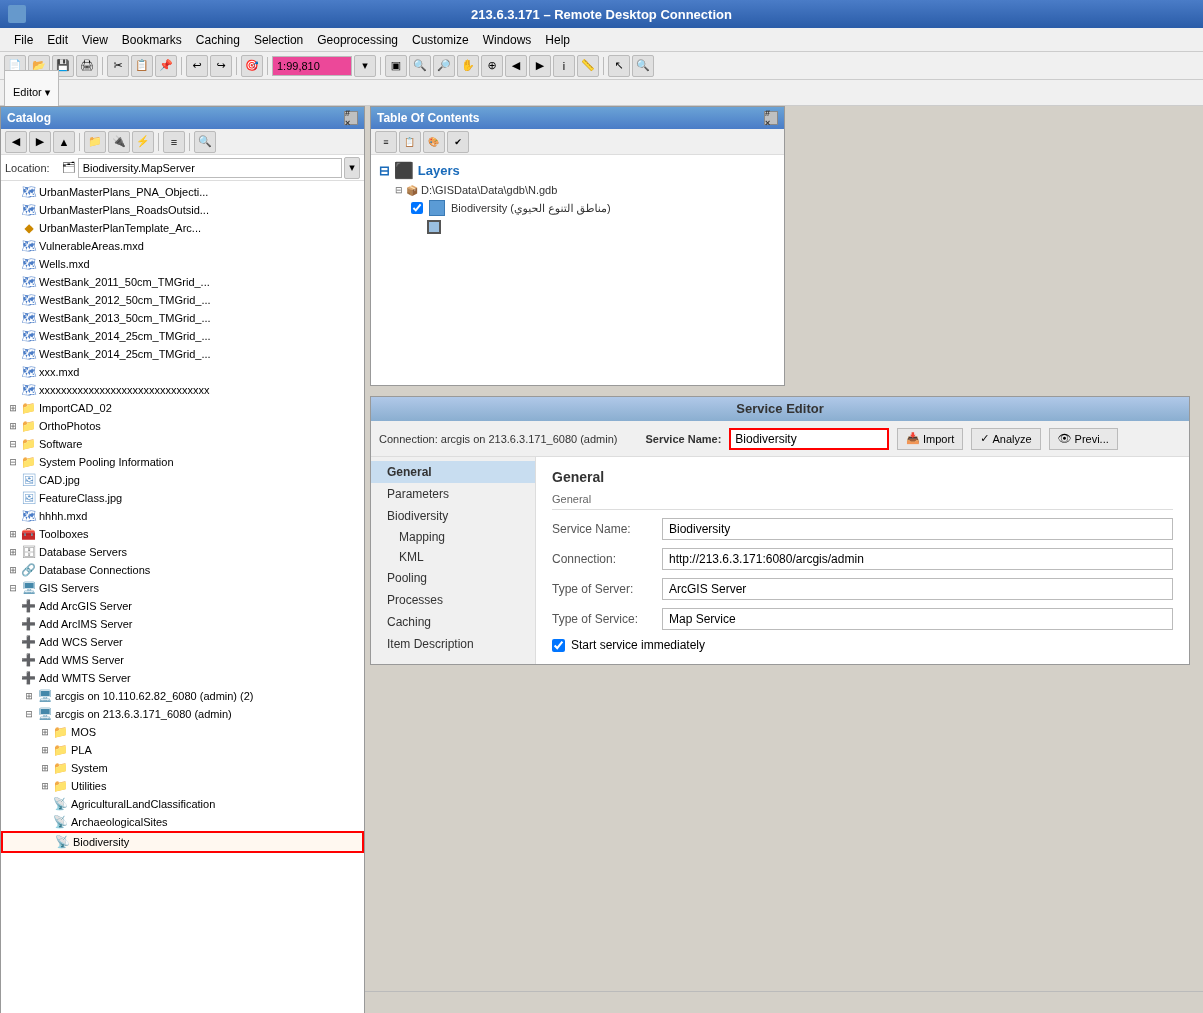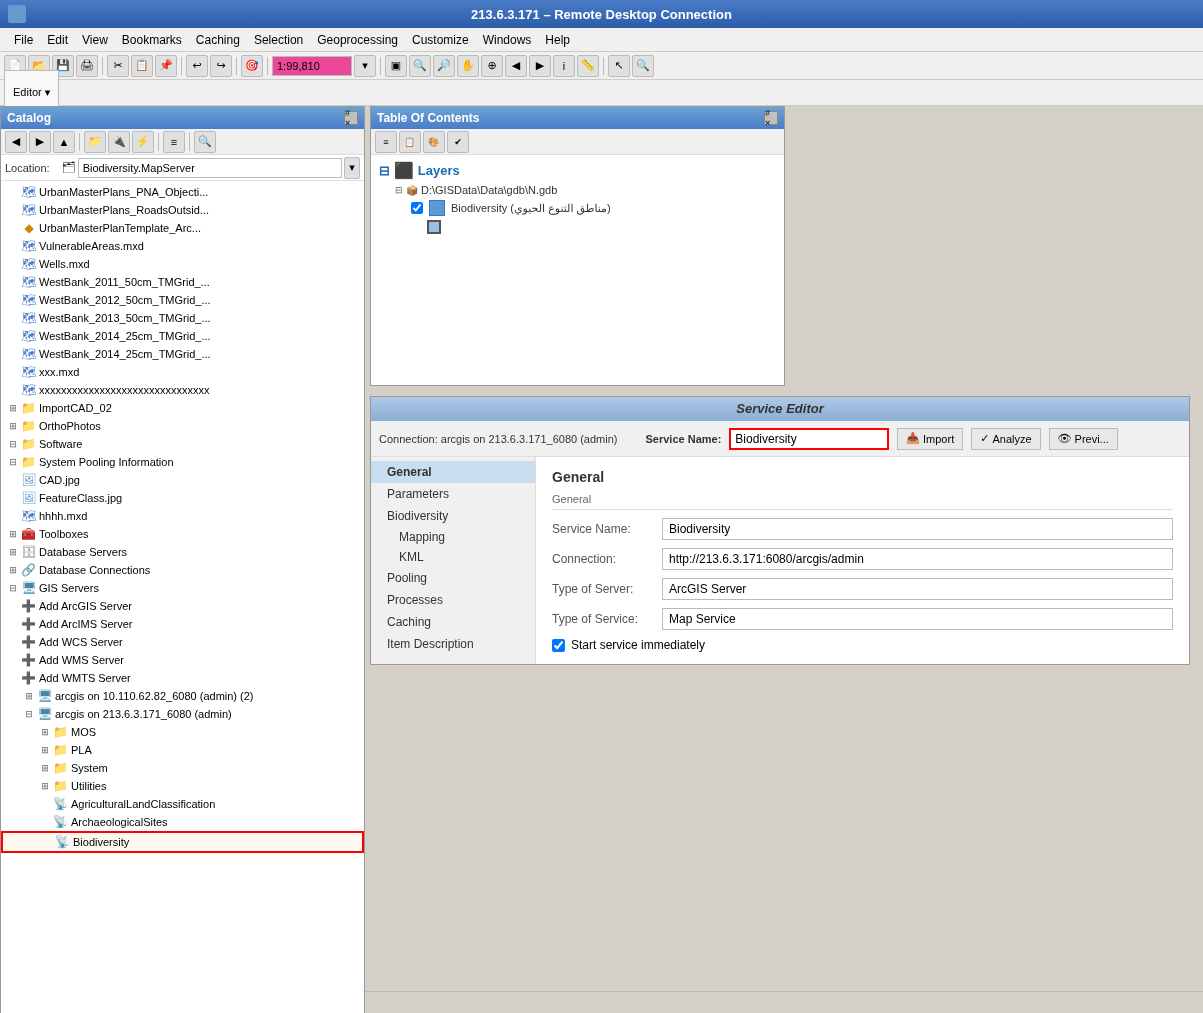--- a/index.html
+++ b/index.html
@@ -225,21 +225,20 @@
       flex-direction: column;
     }
     .service-editor-title {
       background: linear-gradient(to bottom, #b0c8e8, #8aaed0);
       color: #333;
       font-size: 13px;
       font-weight: 600;
       padding: 4px 0;
       text-align: center;
       height: 24px;
-      font-style: italic;
     }
     .service-editor-toolbar {
       background: #f0f0f0;
       border-bottom: 1px solid #ddd;
       padding: 3px 8px;
       display: flex;
       align-items: center;
       gap: 8px;
       height: 36px;
     }

